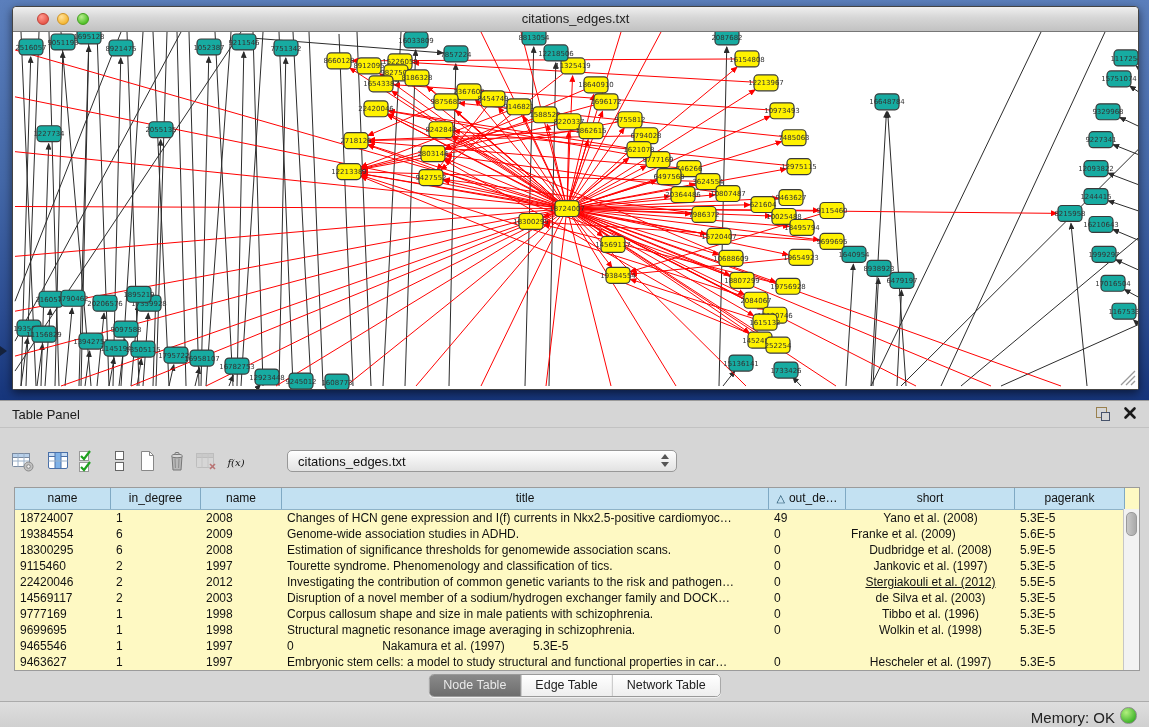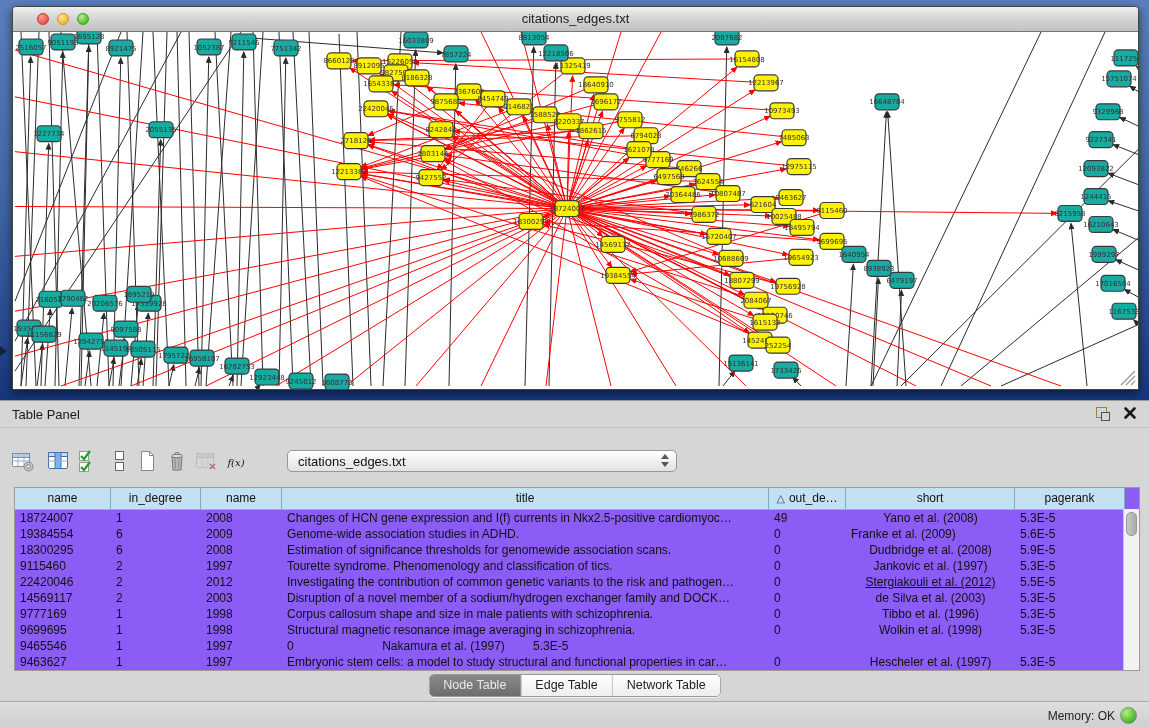--- a/index.html
+++ b/index.html
@@ -40,21 +40,21 @@
   .dropdown{position:absolute;left:287px;top:49px;width:390px;height:22px;box-sizing:border-box;
     border:1px solid #989898;border-radius:5px;background:linear-gradient(#ffffff,#ededed 60%,#e2e2e2);
     font-size:13px;color:#111;line-height:21px;padding-left:10px;
     box-shadow:inset 0 1px 0 #fff;}
   .dropdown .steppers{position:absolute;right:7px;top:3px;}
   .dropdown .steppers i{display:block;width:0;height:0;border-left:4px solid transparent;border-right:4px solid transparent;}
   .dropdown .steppers .up{border-bottom:5px solid #555;margin-bottom:3px;}
   .dropdown .steppers .dn{border-top:5px solid #555;}
   
   .dtable{position:absolute;left:14px;top:86px;width:1126px;height:184px;
-    background:#8b5cf6;border:1px solid #9b9b9b;box-sizing:border-box;font-size:12px;color:#111;}
+    background:#fef9c3;border:1px solid #9b9b9b;box-sizing:border-box;font-size:12px;color:#111;}
   .thead{display:flex;height:21px;border-bottom:1px solid #8fb3c8;}
   .th{background:#c3e1f2;border-right:1px solid #7fa9c4;box-sizing:border-box;
     text-align:center;line-height:20px;overflow:hidden;white-space:nowrap;}
   .th:last-child{border-right:1px solid #7fa9c4;}
   .th .sort{display:inline-block;margin-right:4px;font-size:11px;color:#184a66;}
   .tbody{position:relative;}
   .trow{display:flex;height:16px;line-height:16px;}
   .cell{padding:0 5px;box-sizing:border-box;overflow:hidden;white-space:nowrap;}
   .vscroll{position:absolute;right:0;top:21px;width:15px;bottom:0;background:#f2f2f2;border-left:1px solid #c6c6c6;}
   .vthumb{position:absolute;left:2px;top:3px;width:9px;height:22px;border-radius:5px;
@@ -63,21 +63,21 @@
   .tabs{position:absolute;left:50%;top:273px;transform:translateX(-50%);display:flex;
     border:1px solid #9a9a9a;border-radius:5px;overflow:hidden;height:21px;
     background:#fff;box-shadow:0 1px 0 rgba(255,255,255,.6);}
   .tab{font-size:12.5px;padding:0 14px;line-height:21px;background:linear-gradient(#ffffff,#eeeeee);
     color:#222;border:none;border-right:1px solid #b9b9b9;}
   .tab:last-child{border-right:none;}
   .tab.active{background:linear-gradient(#8a8a8a,#6d6d6d);color:#e9e9e9;}
   
   .statusbar{position:absolute;left:0;top:300px;right:0;height:27px;
     background:linear-gradient(#dedede,#cfcfcf);border-top:1px solid #ababab;}
-  .mem-label{position:absolute;right:34px;top:7px;font-size:12px;color:#222;}
+  .mem-label{position:absolute;right:34px;top:7px;font-size:15px;color:#222;}
   .mem-dot{position:absolute;right:12px;top:5px;width:15px;height:15px;border-radius:50%;
     background:radial-gradient(circle at 35% 30%,#b2f07e,#3fb32a 75%);border:1px solid #8a8a8a;}
 </style>
 </head>
 <body>
 
 <div class="desktop">
   <div class="net-window">
     <div class="titlebar">
       <span class="tlight tl-close"></span>

